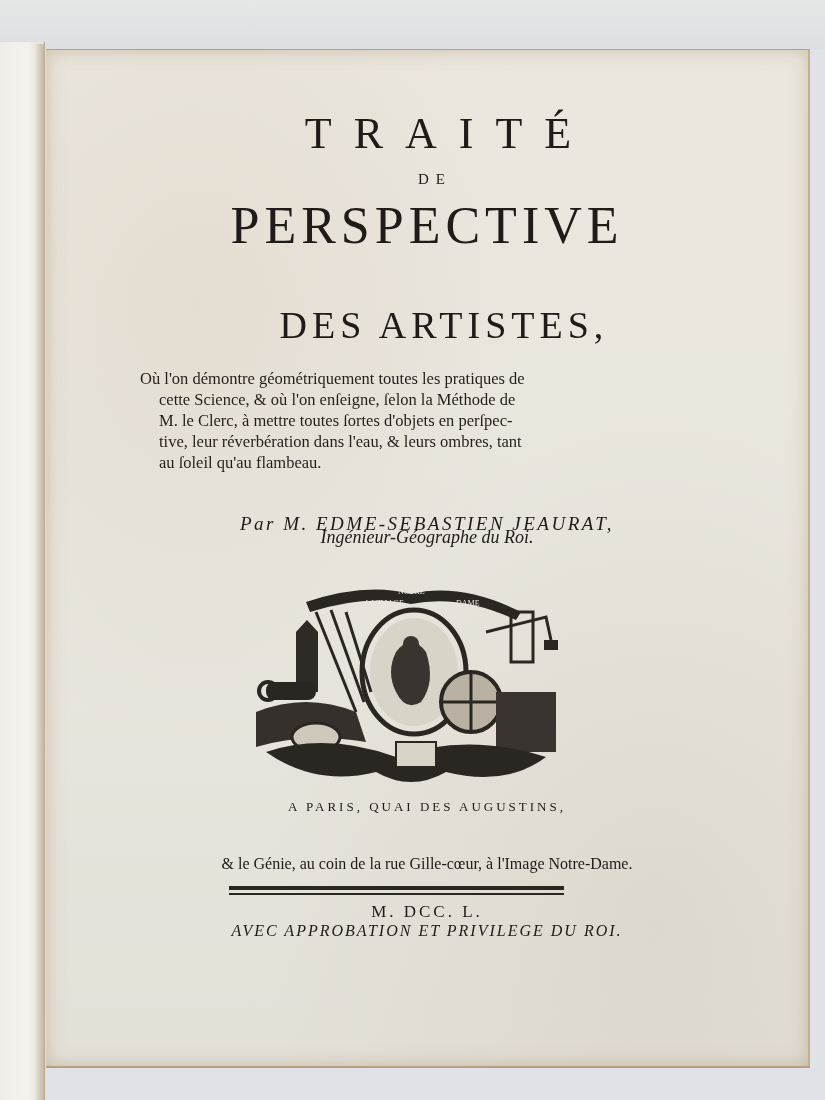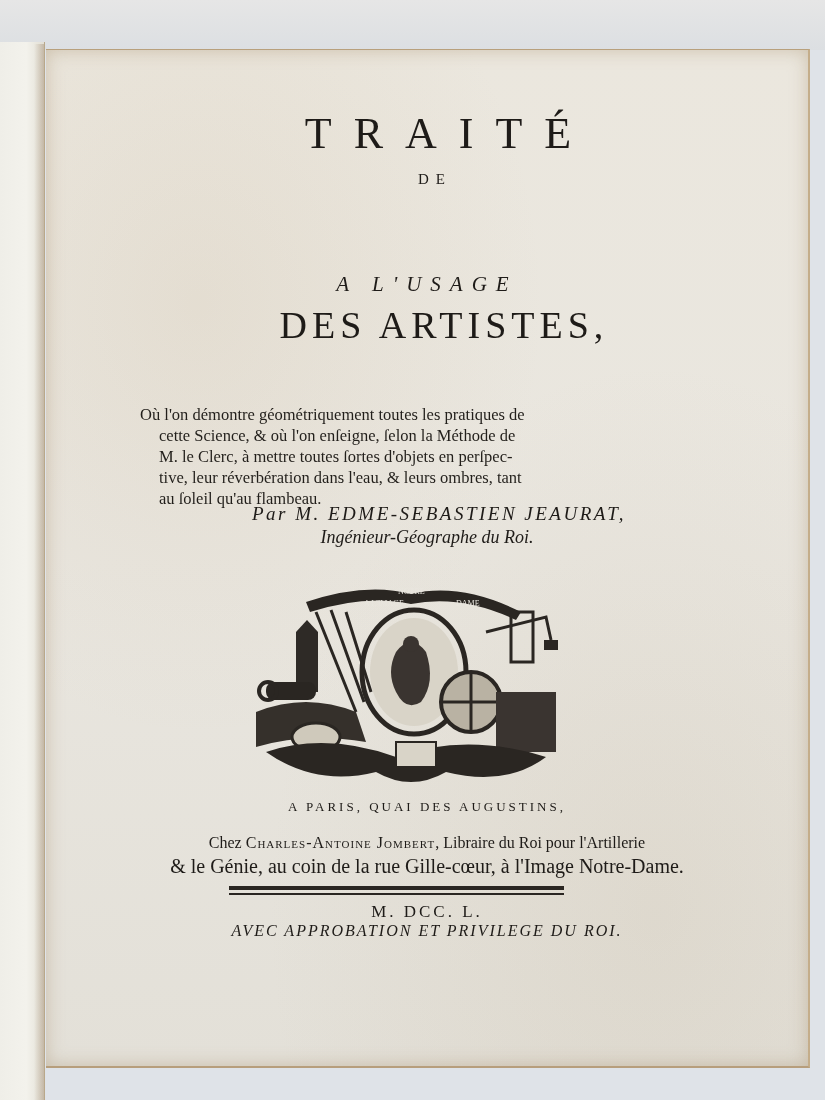--- a/index.html
+++ b/index.html
@@ -36,53 +36,53 @@
     position: absolute; left: 0; width: 762px; text-align: center;
     color: #1e1b18; white-space: nowrap;
   }
   .t-traite { top: 58px; font-size: 44px; letter-spacing: 22px; padding-left: 22px; }
   .t-de { top: 121px; font-size: 15px; letter-spacing: 7px; padding-left: 8px; }
   .t-persp { top: 146px; font-size: 52px; letter-spacing: 5px; }
   .t-usage { top: 222px; font-size: 21px; font-style: italic; letter-spacing: 9px; }
   .t-artistes { top: 253px; font-size: 38px; letter-spacing: 5px; padding-left: 17px; }
   .para {
     position: absolute; left: 94px; top: 318px; width: 525px;
-    font-size: 16.5px; line-height: 21px; color: #221f1b; margin-top: 36px;
+    font-size: 16.5px; line-height: 21px; color: #221f1b;
   }
   .para div { white-space: nowrap; }
   .para .indent { padding-left: 19px; }
-  .t-author { top: 453px; font-size: 19px; font-style: italic; letter-spacing: 2.5px; padding-left: 12px; }
+  .t-author { top: 463px; font-size: 19px; font-style: italic; letter-spacing: 2.5px; }
   .t-role { top: 477px; font-size: 18px; font-style: italic; }
   .vignette {
     position: absolute; left: 200px; top: 522px; width: 330px; height: 220px;
   }
   .t-paris { top: 749px; font-size: 13px; letter-spacing: 3px; }
   .t-chez1 { top: 784px; font-size: 16px; }
-  .t-chez2 { top: 805px; font-size: 20px; }
+  .t-chez2 { top: 805px; font-size: 16px; }
   .sc { font-variant: small-caps; letter-spacing: 1px; }
   .rule-thick {
     position: absolute; left: 183px; top: 836px; width: 335px; height: 4px; background: #2a2622;
   }
   .rule-thin {
     position: absolute; left: 183px; top: 843px; width: 335px; height: 1.5px; background: #2a2622;
   }
   .t-date { top: 852px; font-size: 17px; letter-spacing: 3px; }
   .t-approb { top: 872px; font-size: 16px; font-style: italic; letter-spacing: 2px; }
 </style>
 </head>
 <body>
 
 <div class="backdrop-top"></div>
 <div class="left-leaf"></div>
 <div class="leaf-shadow"></div>
 
 <div class="page">
   <div class="line t-traite">TRAITÉ</div>
   <div class="line t-de">DE</div>
-  <div class="line t-usage">A L'USAGE</div>
+  <div class="line t-persp">PERSPECTIVE</div>
   <div class="line t-artistes">DES ARTISTES,</div>
 
   <div class="para">
     <div>Où l'on démontre géométriquement toutes les pratiques de</div>
     <div class="indent">cette Science, &amp; où l'on enſeigne, ſelon la Méthode de</div>
     <div class="indent">M. le Clerc, à mettre toutes ſortes d'objets en perſpec-</div>
     <div class="indent">tive, leur réverbération dans l'eau, &amp; leurs ombres, tant</div>
     <div class="indent">au ſoleil qu'au flambeau.</div>
   </div>
 
@@ -114,24 +114,20 @@
     <rect x="265" y="40" width="22" height="50" fill="none" stroke="#2a2622" stroke-width="3"></rect>
     <path d="M240 60 L300 45 L305 68" stroke="#2a2622" stroke-width="3" fill="none"></path>
     <rect x="298" y="68" width="14" height="10" fill="#2a2622"></rect>
     <rect x="250" y="120" width="60" height="60" fill="#3a3430"></rect>
 
     <path d="M20 180 Q80 160 150 185 Q220 160 300 185 Q260 215 200 200 Q165 220 130 200 Q70 215 20 180 Z" fill="#2a2622"></path>
     <rect x="150" y="170" width="40" height="25" fill="#d9d4c8" stroke="#2a2622" stroke-width="2"></rect>
   </svg>
 
   <div class="line t-paris">A PARIS, QUAI DES AUGUSTINS,</div>
-  <div class="line t-chez1">
-    <span>Chez</span>
-    <span class="sc">Charles-Antoine Jombert</span><span>, Libraire du Roi pour l'Artillerie</span>
-  </div>
   <div class="line t-chez2">&amp; le Génie, au coin de la rue Gille-cœur, à l'Image Notre-Dame.</div>
 
   <div class="rule-thick"></div>
   <div class="rule-thin"></div>
 
   <div class="line t-date">M. DCC. L.</div>
   <div class="line t-approb">AVEC APPROBATION ET PRIVILEGE DU ROI.</div>
 </div>
 
 </body></html>

